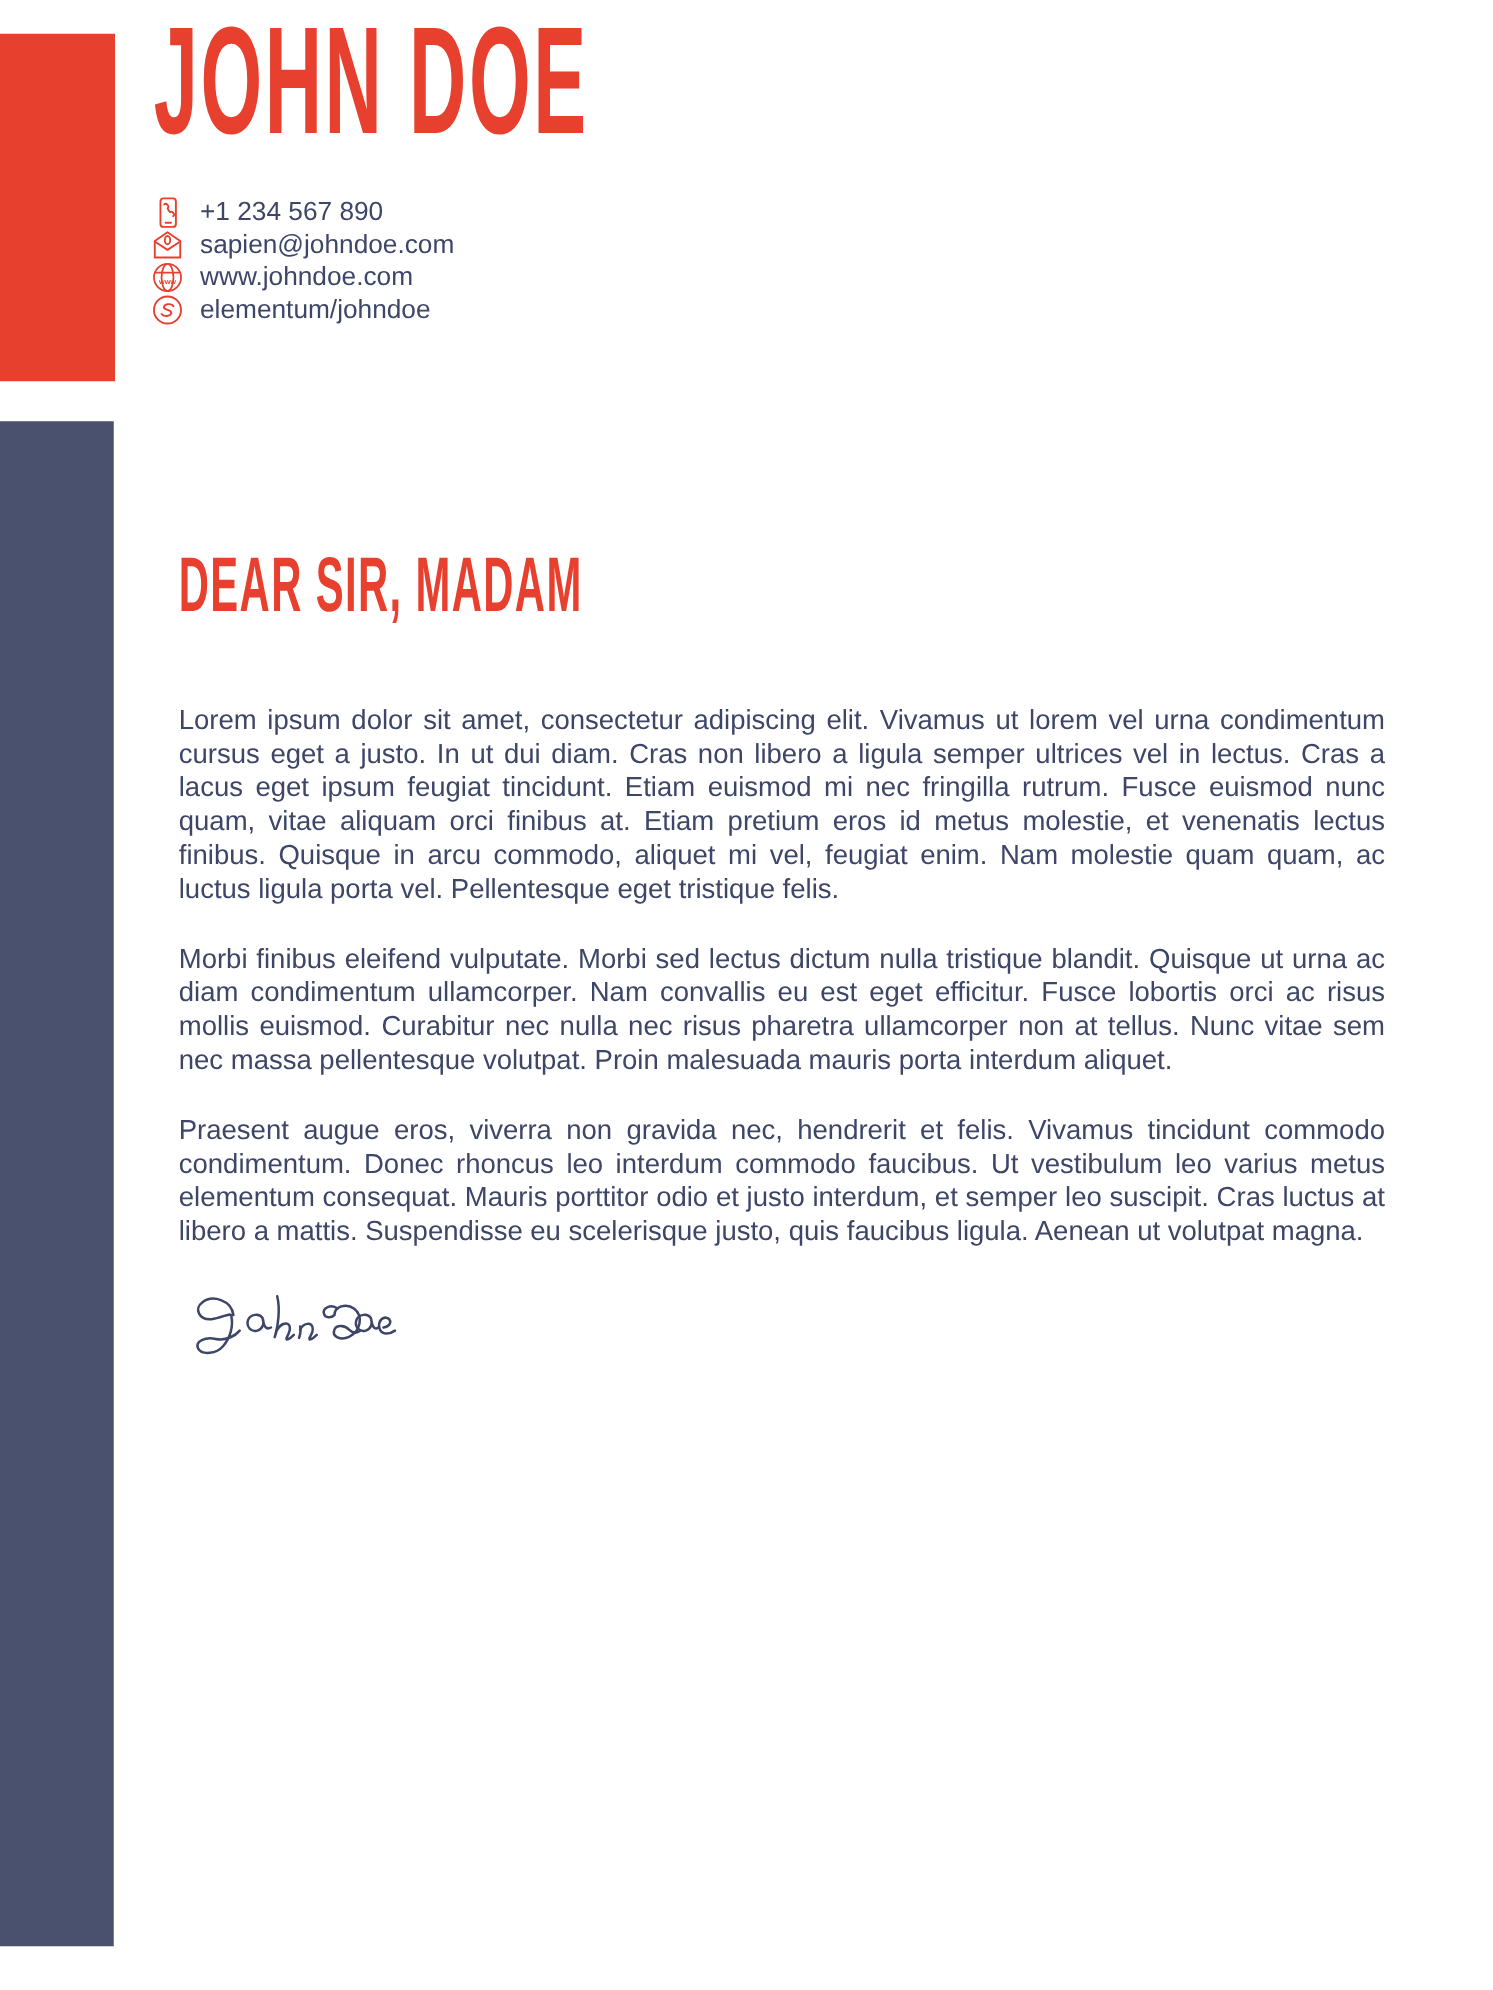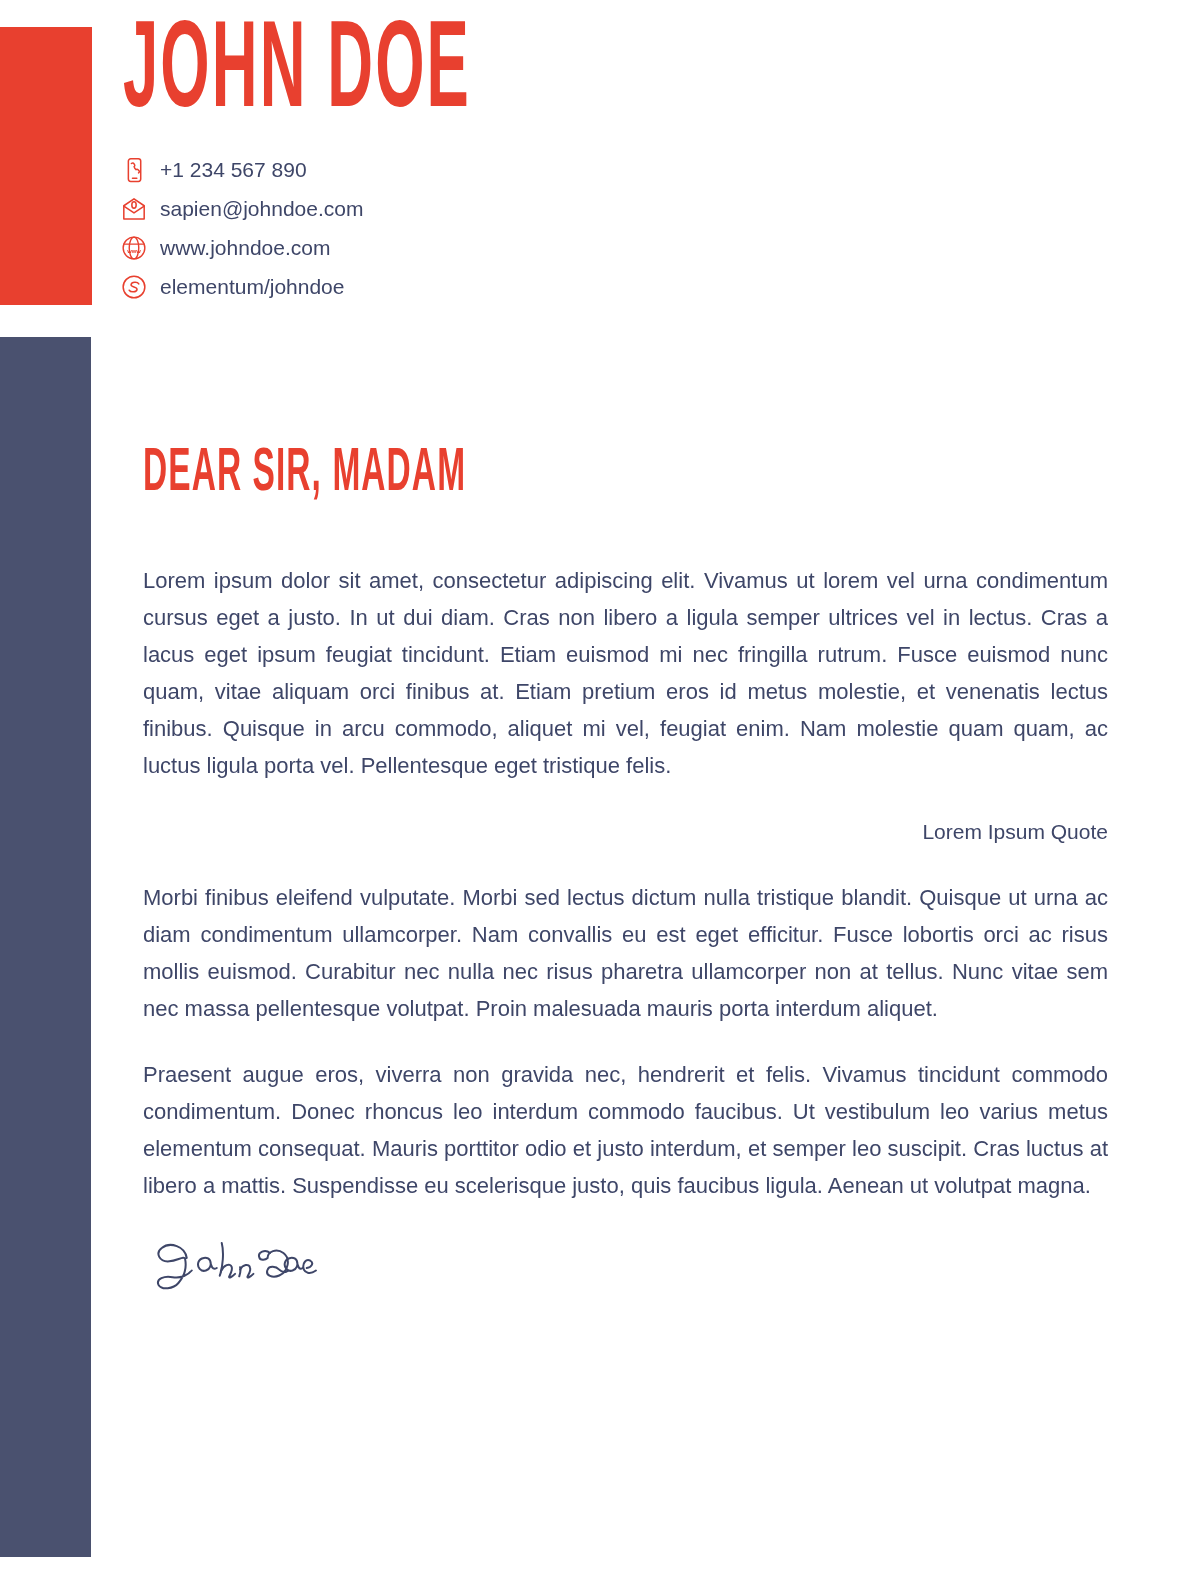--- a/index.html
+++ b/index.html
@@ -28,42 +28,42 @@
   .name-title {
     position: absolute; left: 123px; top: 3px;
     font-size: 122px; font-weight: bold; line-height: 1;
     letter-spacing: 4px; white-space: nowrap;
     color: #e8402f;
     transform: scaleX(0.52); transform-origin: 0 0;
   }
 
   .contact-list {
     position: absolute; left: 121px; top: 157px;
-    display: flex; flex-direction: column; gap: 13px;
+    display: flex; flex-direction: column; 
   }
   .contact-item {
     display: flex; align-items: center; gap: 13px;
     height: 26px; font-size: 21px; color: #3e4668;
   }
   .contact-item svg { display: block; }
 
   
   .salutation {
     position: absolute; left: 143px; top: 438px;
     font-size: 62px; font-weight: bold; line-height: 1;
     letter-spacing: 2px; white-space: nowrap;
     color: #e8402f;
     transform: scaleX(0.54); transform-origin: 0 0;
   }
 
   
   .letter {
     position: absolute; left: 143px; top: 562px;
     width: 965px;
-    font-size: 22px; line-height: 37px;
+    font-size: 22px; line-height: 27px;
     text-align: justify; text-justify: inter-word;
     color: #3e4668;
   }
   .letter p { margin: 0 0 29px 0; }
   .quote { font-style: italic; margin-bottom: 4px !important; }
   .quote-attribution {
     text-align: right; font-size: 21px;
     margin: 0 0 31px 0; font-style: normal;
   }
   .closing { margin: 47px 0 8px 0 !important; text-align: left; }
@@ -123,21 +123,20 @@
     </span>
     <span>elementum/johndoe</span>
   </div>
 
 </div>
 
 <div class="salutation">DEAR SIR, MADAM</div>
 
 <div class="letter">
   <p>Lorem ipsum dolor sit amet, consectetur adipiscing elit. Vivamus ut lorem vel urna condimentum cursus eget a justo. In ut dui diam. Cras non libero a ligula semper ultrices vel in lectus. Cras a lacus eget ipsum feugiat tincidunt. Etiam euismod mi nec fringilla rutrum. Fusce euismod nunc quam, vitae aliquam orci finibus at. Etiam pretium eros id metus molestie, et venenatis lectus finibus. Quisque in arcu commodo, aliquet mi vel, feugiat enim. Nam molestie quam quam, ac luctus ligula porta vel. Pellentesque eget tristique felis.</p>
-  <p class="quote-attribution">Lorem Ipsum Quote</p>
   <p>Morbi finibus eleifend vulputate. Morbi sed lectus dictum nulla tristique blandit. Quisque ut urna ac diam condimentum ullamcorper. Nam convallis eu est eget efficitur. Fusce lobortis orci ac risus mollis euismod. Curabitur nec nulla nec risus pharetra ullamcorper non at tellus. Nunc vitae sem nec massa pellentesque volutpat. Proin malesuada mauris porta interdum aliquet.</p>
   <p>Praesent augue eros, viverra non gravida nec, hendrerit et felis. Vivamus tincidunt commodo condimentum. Donec rhoncus leo interdum commodo faucibus. Ut vestibulum leo varius metus elementum consequat. Mauris porttitor odio et justo interdum, et semper leo suscipit. Cras luctus at libero a mattis. Suspendisse eu scelerisque justo, quis faucibus ligula. Aenean ut volutpat magna.</p>
 
   <div class="signature-wrap" role="img" aria-label="John Doe">
     <svg width="180" height="60" viewBox="0 0 215 72" fill="none" stroke="#3e4668" stroke-width="2.4" stroke-linecap="round" stroke-linejoin="round">
 
       <path d="M 52 30 C 50 16 32 10 22 18 C 14 24 19 35 31 34 C 41 33 49 27 50 31 C 52 41 49 52 42 60 C 36 67 22 69 18 62 C 15 55 25 51 35 53 C 45 55 54 50 58 45"></path>
 
       <path d="M 80 33 C 77 28 68 29 66 35 C 64 41 69 47 75 45 C 80 43.5 82 38 80 33 C 81 40 83 45 88 42"></path>
 

